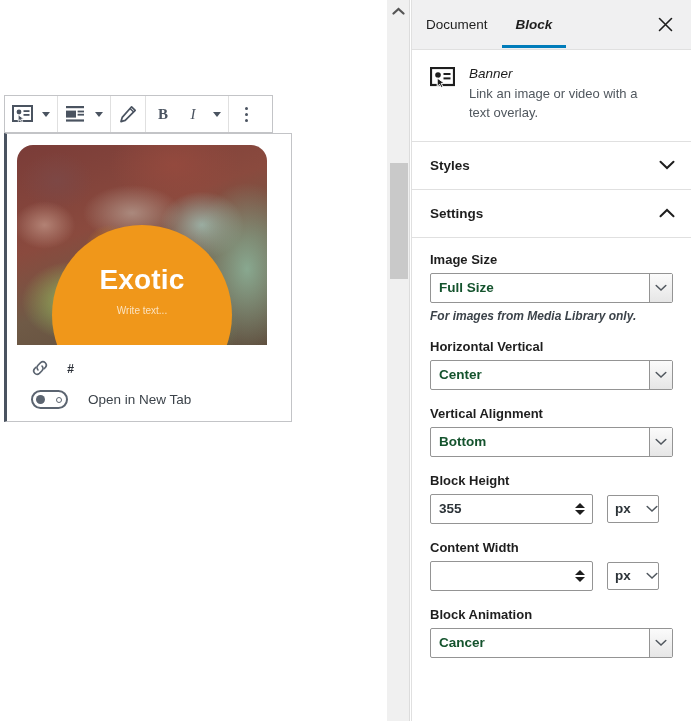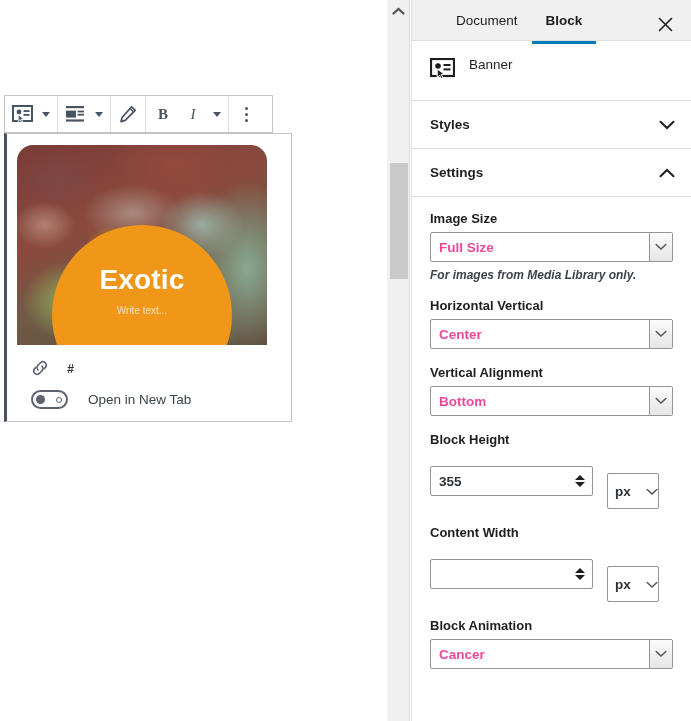--- a/index.html
+++ b/index.html
@@ -217,39 +217,39 @@
     left: 411px; top: 0;
     width: 280px; height: 721px;
     background: #ffffff;
     border-left: 1px solid #e0e0e0;
     box-sizing: border-box;
     overflow: hidden;
   }
   .insp-tabs {
     display: flex;
     align-items: center;
-    height: 41px;
+    height: 50px;
     background: #f0f0f1;
     border-bottom: 1px solid #e0e0e0;
     box-sizing: border-box;
     position: relative;
-    padding-left: 30px;
   }
   .insp-tab {
     height: 47px;
     line-height: 47px;
     padding: 0 14px;
     font-size: 13.5px;
     color: #1e1e1e;
     cursor: pointer;
     box-sizing: border-box;
   }
   .insp-tab.active {
     font-weight: bold;
     border-bottom: 3px solid #007cba;
+    font-style: italic;
   }
   .insp-close {
     position: absolute;
     right: 14px; top: 12px;
     width: 24px; height: 24px;
     display: flex; align-items: center; justify-content: center;
     cursor: pointer;
     color: #1e1e1e;
   }
 
@@ -261,20 +261,21 @@
   .block-card-icon {
     flex: 0 0 auto;
     margin-right: 14px;
     margin-top: 1px;
     color: #1e1e1e;
   }
   .block-card-name {
     font-size: 13.5px;
     color: #1e1e1e;
     margin-bottom: 4px;
+    font-style: italic;
   }
   .block-card-desc {
     font-size: 13px;
     color: #50575e;
     line-height: 1.45;
     max-width: 178px;
   }
 
   .panel-head {
     display: flex;
@@ -316,21 +317,21 @@
     background: #fff;
     display: flex;
     align-items: center;
     box-sizing: border-box;
     cursor: pointer;
   }
   .sel .val {
     flex: 1;
     padding-left: 8px;
     font-size: 13.5px;
-    color: #ec4899;
+    color: #14532d;
     overflow: hidden;
     white-space: nowrap;
   }
   .sel .arrowbox {
     width: 22px;
     align-self: stretch;
     background: linear-gradient(#fbfbfb, #e6e6e6);
     border-left: 1px solid #949494;
     display: flex;
     align-items: center;
@@ -373,29 +374,28 @@
   }
   .spin .dn {
     width: 0; height: 0;
     border-left: 5px solid transparent;
     border-right: 5px solid transparent;
     border-top: 5px solid #1e1e1e;
   }
   .unit-sel {
     width: 52px;
     margin-left: 14px;
-    height: 36px;
+    height: 28px;
     border: 1px solid #949494;
     border-radius: 2px;
     display: flex;
     align-items: center;
     box-sizing: border-box;
     background: #fff;
     cursor: pointer;
-    margin-top: 20px;
   }
   .unit-sel .val {
     flex: 1;
     padding-left: 7px;
     font-size: 13.5px;
     color: #2c3338;
   }
   .chev { display: block; }
 </style>
 </head>
@@ -521,20 +521,21 @@
       <svg width="25" height="21" viewBox="0 0 25 21">
         <rect x="1" y="1" width="23" height="17" fill="none" stroke="#1e1e1e" stroke-width="2.2"></rect>
         <circle cx="8" cy="8" r="2.8" fill="#1e1e1e"></circle>
         <rect x="13.5" y="6" width="7" height="2" fill="#1e1e1e"></rect>
         <rect x="13.5" y="10.4" width="7" height="2" fill="#1e1e1e"></rect>
         <path d="M7.2 11 L7.2 19.6 L9.5 17.2 L11.2 20.6 L12.9 19.7 L11.2 16.4 L14.4 16.2 Z" fill="#1e1e1e" stroke="#ffffff" stroke-width="1"></path>
       </svg>
     </div>
     <div>
       <div class="block-card-name">Banner</div>
+      <div class="block-card-desc">Link an image or video with a text overlay.</div>
     </div>
   </div>
 
   <div class="panel-head">
     <span class="t">Styles</span>
     <svg class="chev" width="16" height="10" viewBox="0 0 16 10">
       <path d="M1.5 1.8 L8 8 L14.5 1.8" fill="none" stroke="#1e1e1e" stroke-width="2" stroke-linecap="round"></path>
     </svg>
   </div>
 

